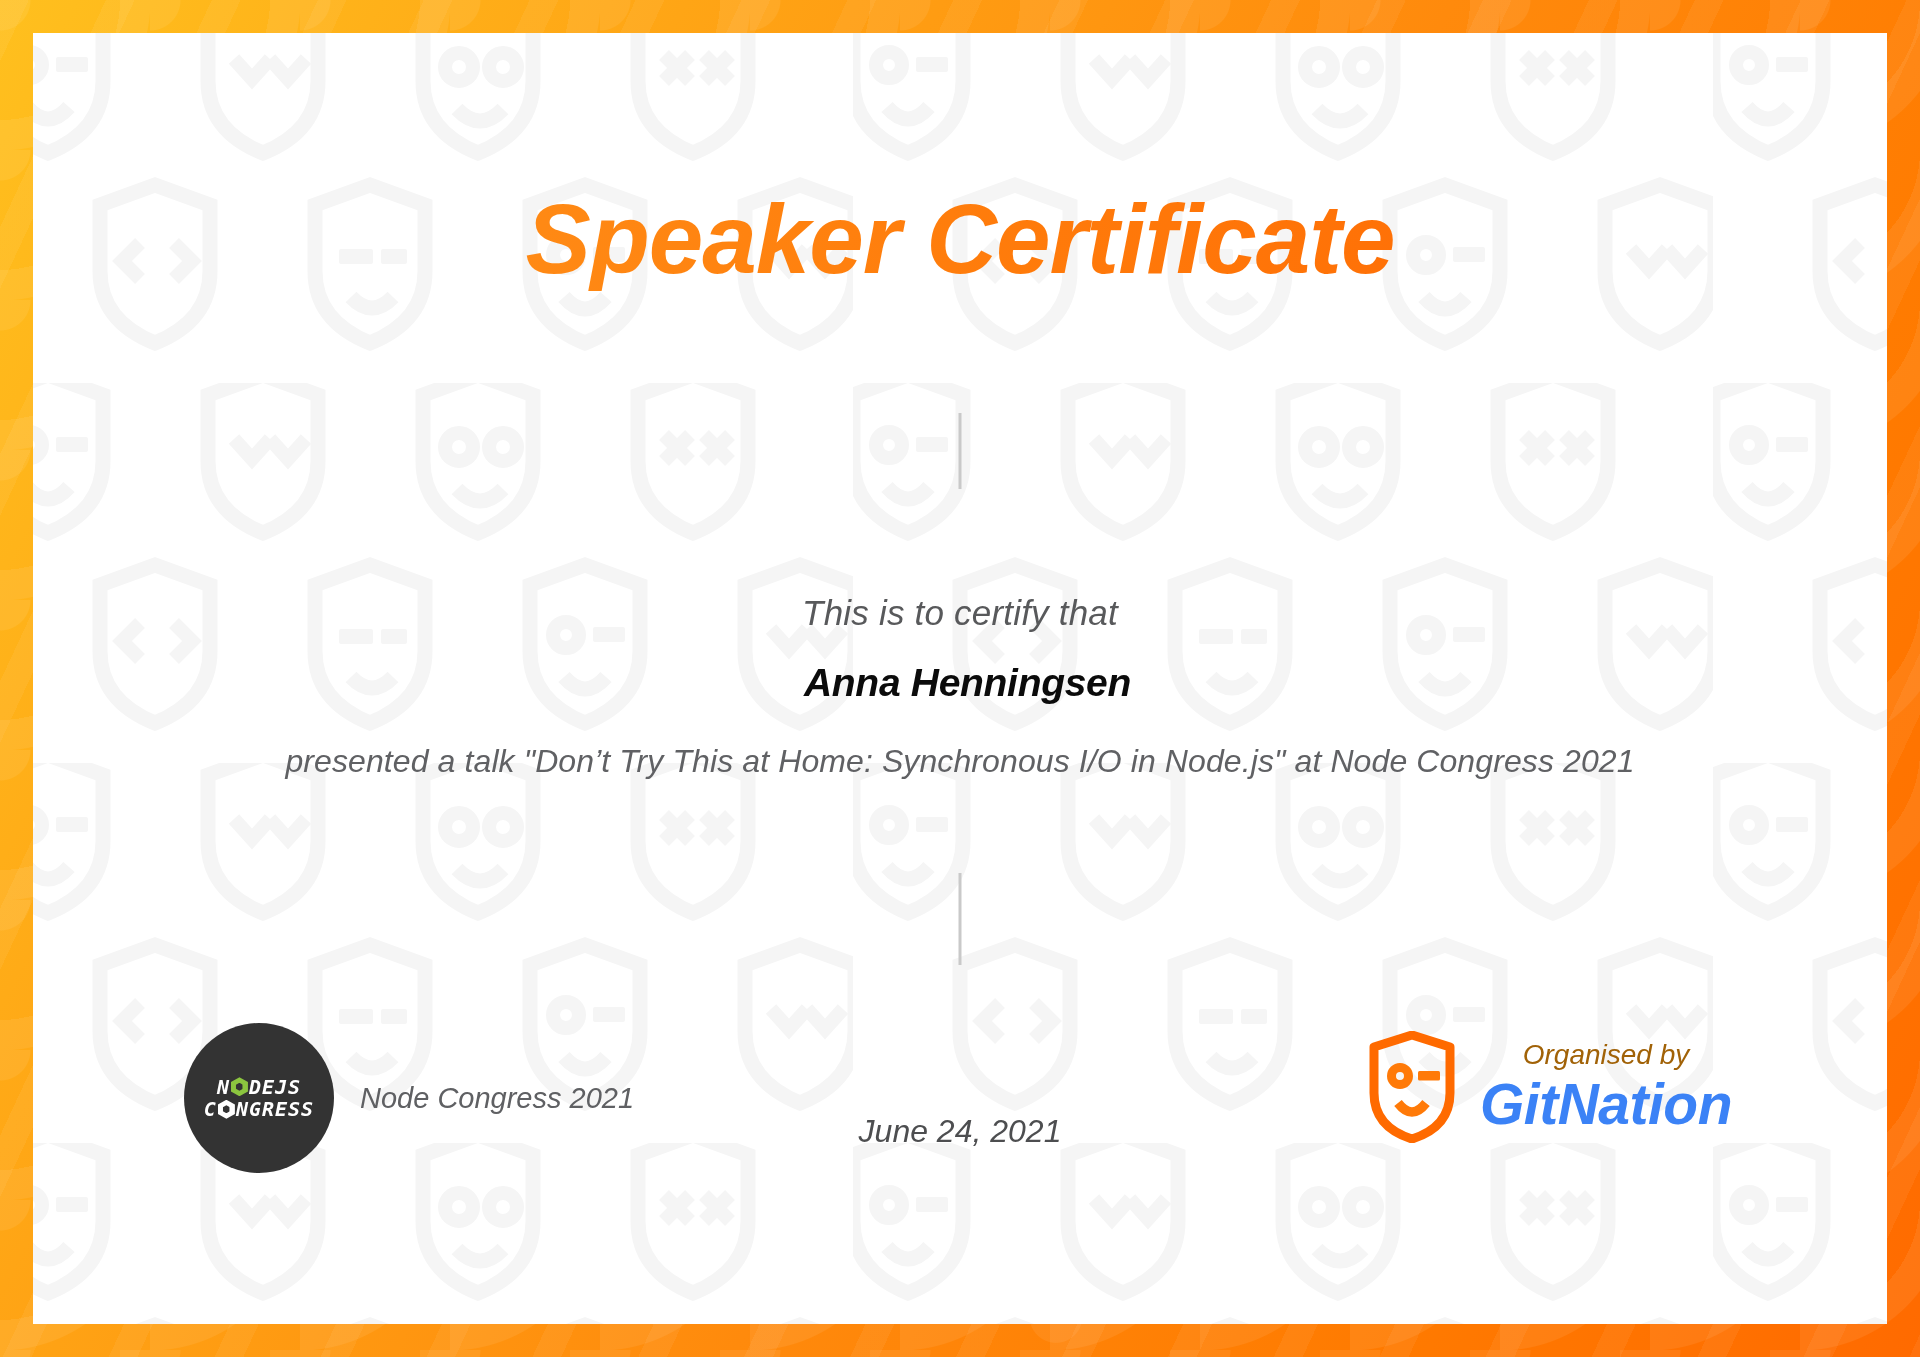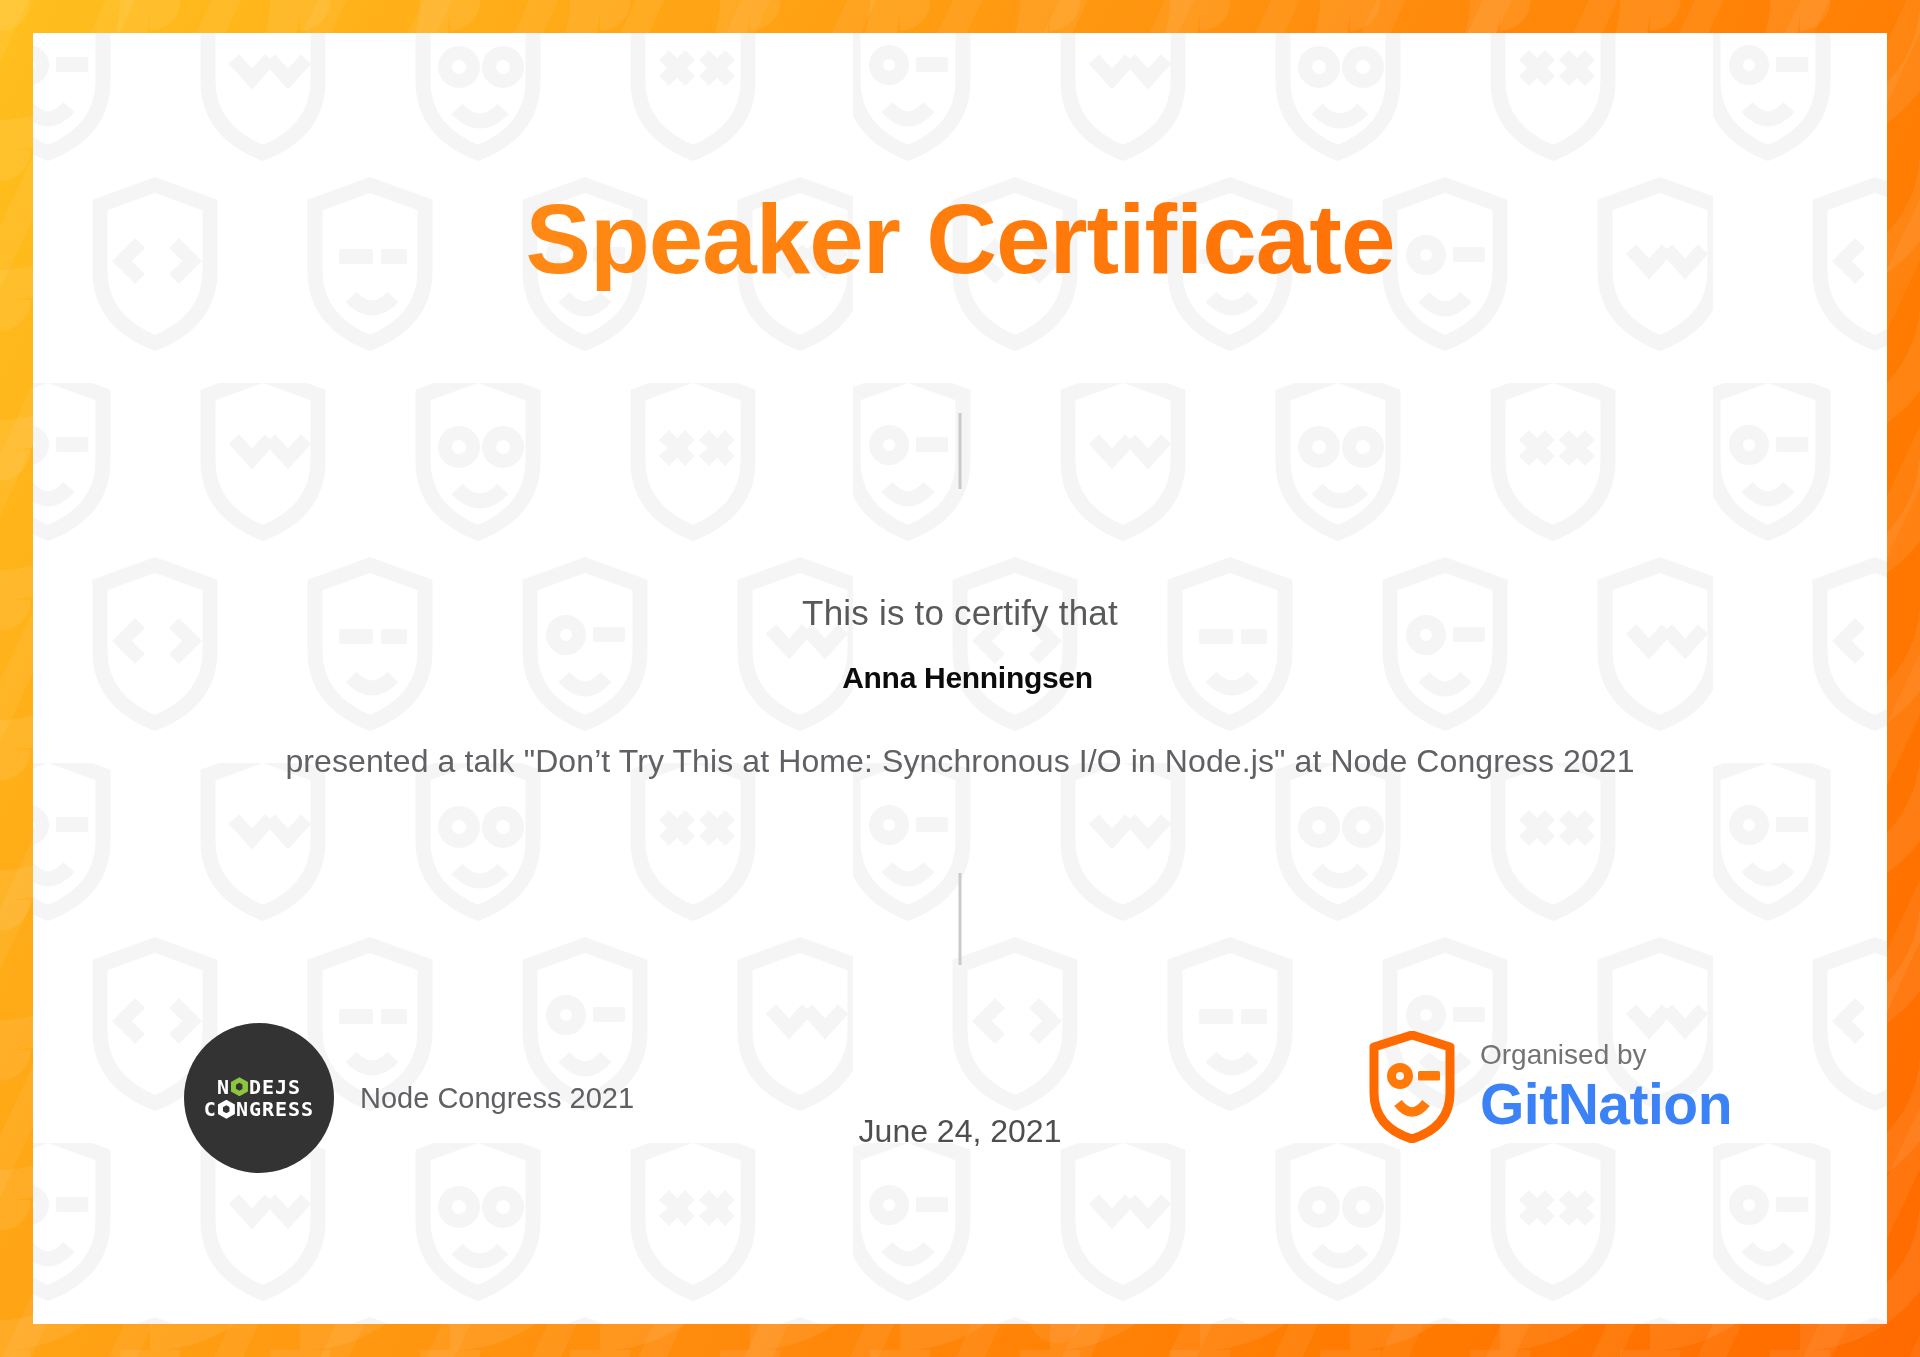--- a/index.html
+++ b/index.html
@@ -11,20 +11,21 @@
     font-family: "Liberation Sans", sans-serif;
   }
 
   
   #certificate-root {
     position: relative;
     width: 1920px;
     height: 1357px;
     background: linear-gradient(118deg, #ffc01e 0%, #ffa515 26%, #ff8a0c 55%, #ff7a00 80%, #ff6a00 100%);
     overflow: hidden;
+    font-style: italic;
   }
 
   
   .frame-pattern {
     position: absolute;
     inset: 0;
     opacity: .30;
     background-image:
       radial-gradient(circle at 12% 14%, rgba(255,255,255,.30) 0 34px, transparent 35px),
       radial-gradient(circle at 40% 6%,  rgba(255,255,255,.22) 0 26px, transparent 27px),
@@ -124,21 +125,21 @@
     color: #58595b;
     letter-spacing: .2px;
   }
 
   .recipient-name {
     position: absolute;
     top: 628px;
     left: 0;
     width: 100%;
     text-align: center;
-    font-size: 30px;
+    font-size: 39px;
     font-weight: 700;
     color: #0b0b0b;
     letter-spacing: -.3px;
     padding-left: 15px;
   }
 
   .talk-description {
     position: absolute;
     top: 708px;
     left: 50%;
@@ -234,23 +235,24 @@
     right: 155px;
     top: 8px;
     display: flex;
     align-items: center;
     gap: 22px;
   }
   .gitnation-shield { width: 92px; height: 112px; flex: none; }
   .organiser-text { display: flex; flex-direction: column; gap: 2px; }
   .organised-by {
     font-size: 28px;
-    color: #737373;
+    color: #a16207;
     font-weight: 400;
     line-height: 1.2;
+    text-align: center;
   }
   .gitnation-name {
     font-size: 57px;
     font-weight: 700;
     color: #3b82f6;
     letter-spacing: -.5px;
     line-height: 1.1;
   }
 </style>
 </head>

